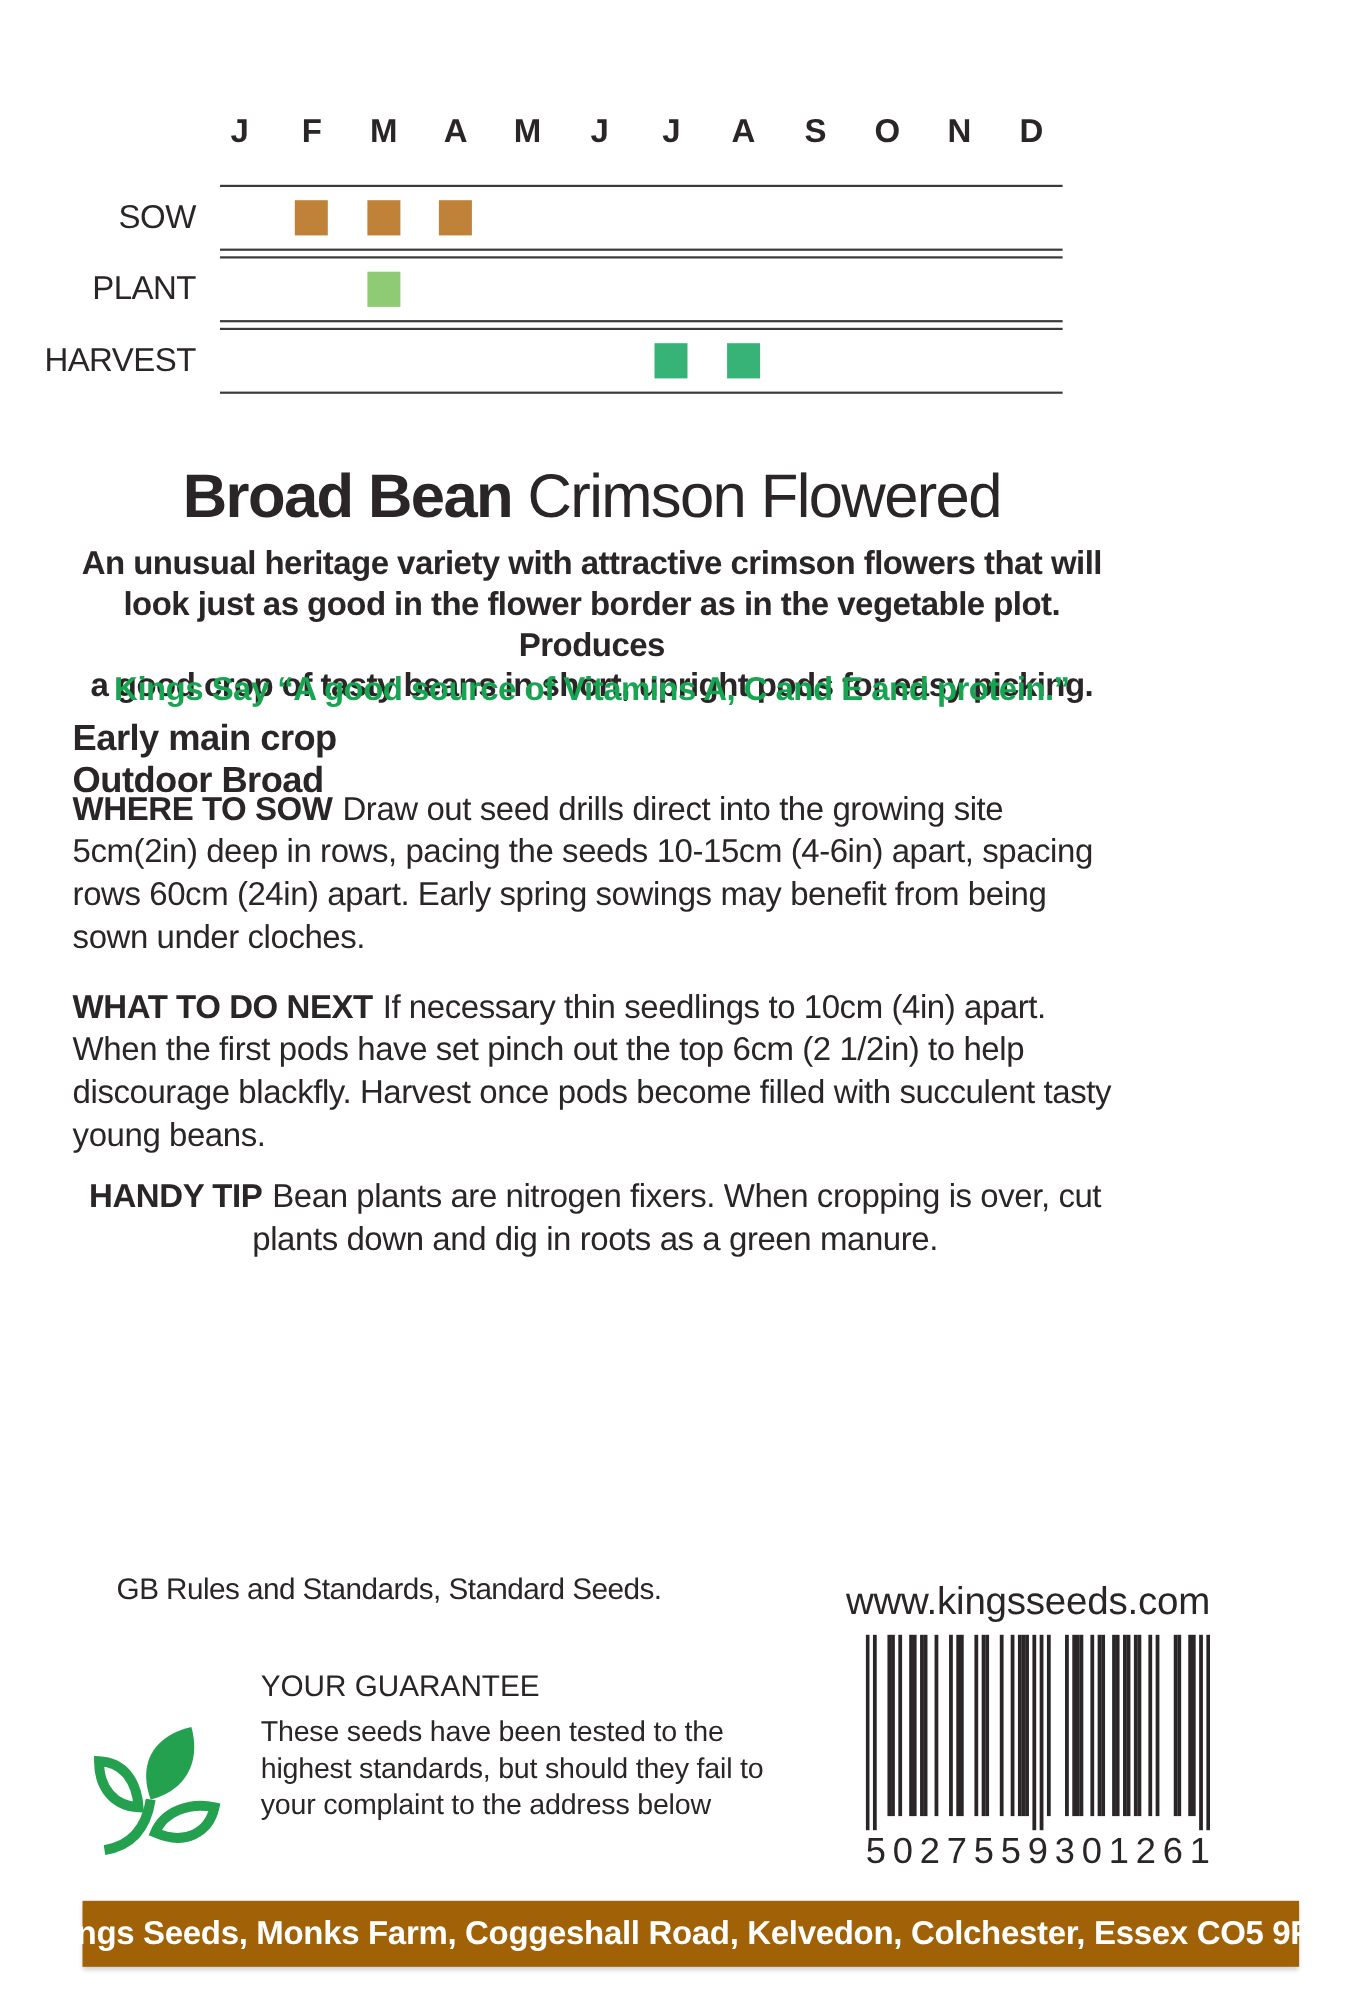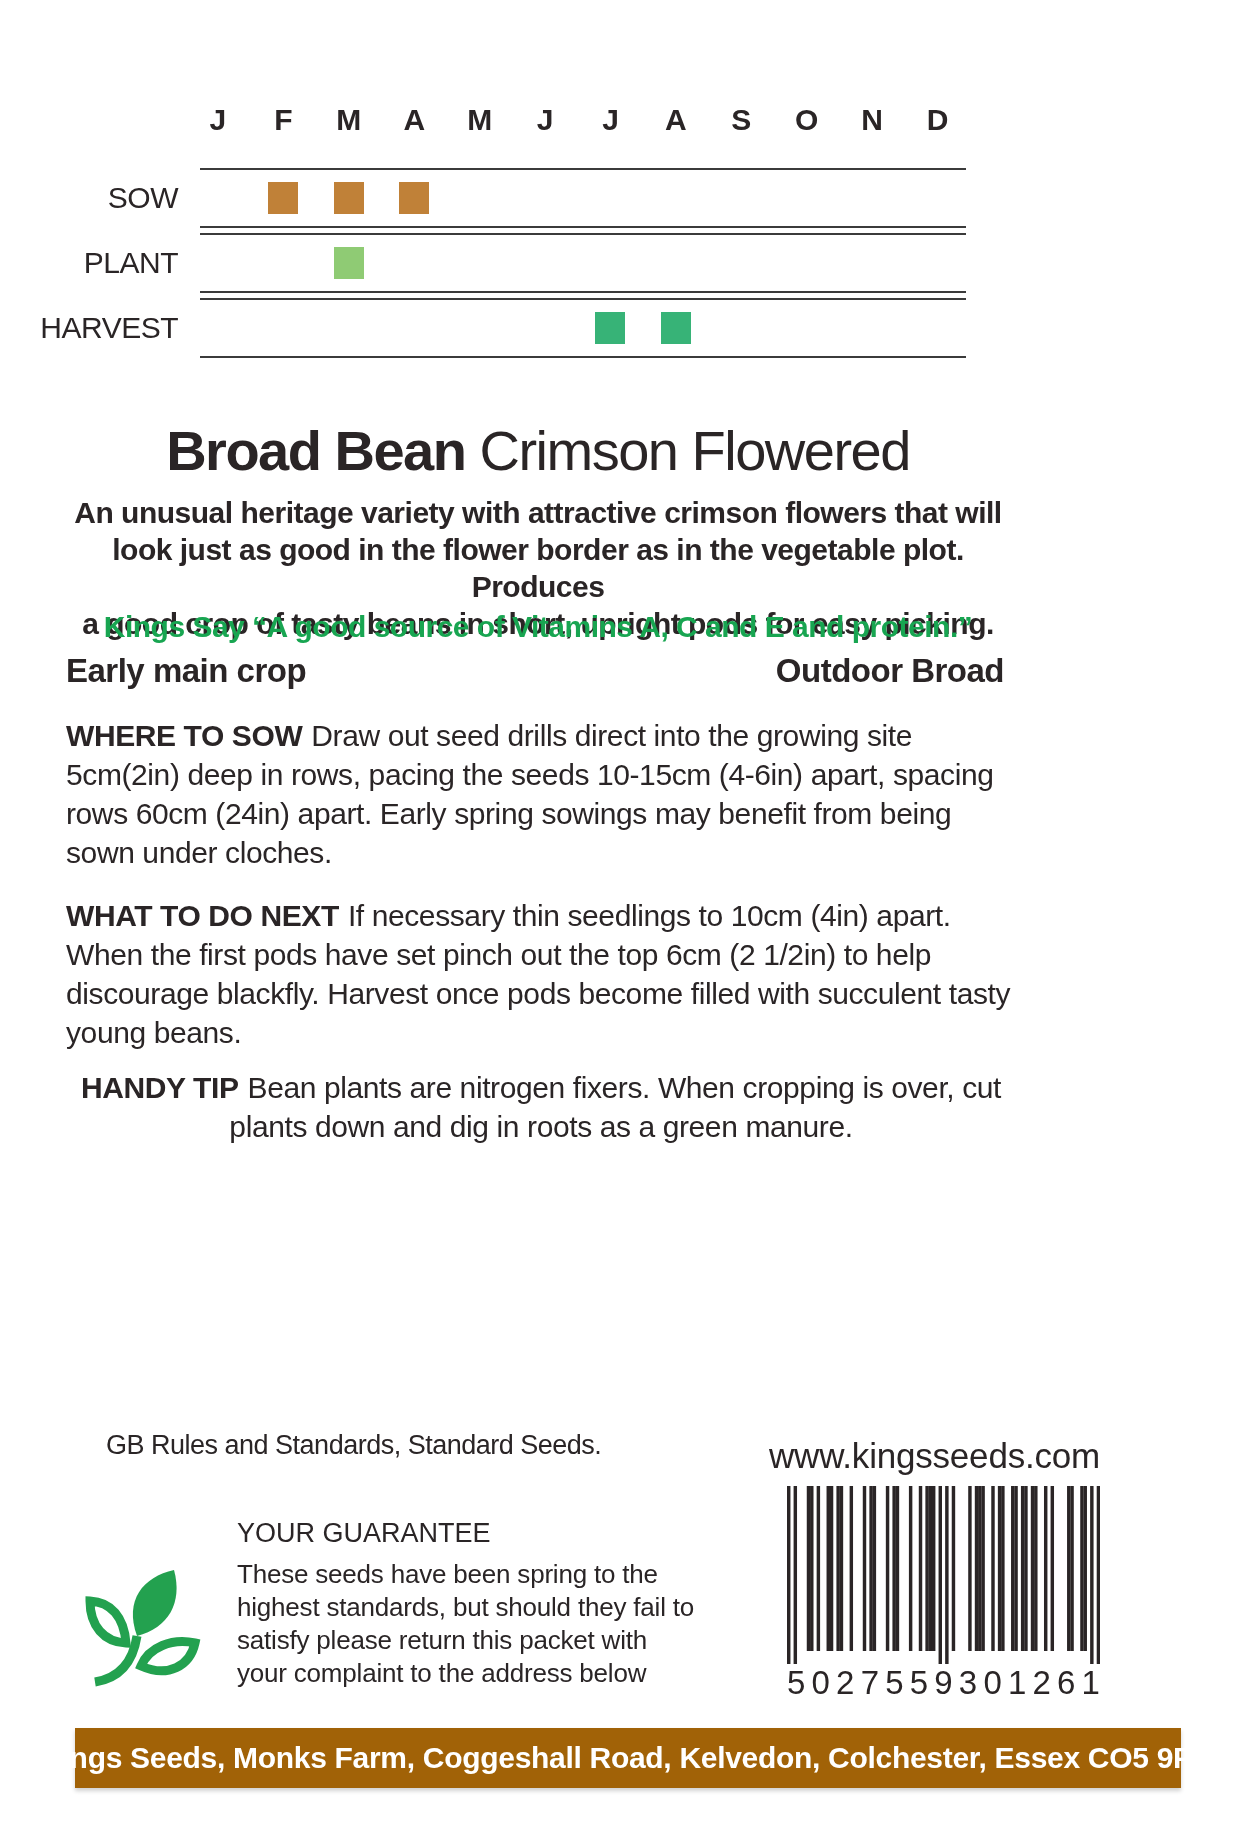--- a/index.html
+++ b/index.html
@@ -18,21 +18,21 @@
   .cal-band { left:185px; width:785px; height:56px; display:flex; }
   .cal-cell { flex:1; display:flex; align-items:center; justify-content:center; }
   .cal-square { width:30px; height:32px; }
   .cal-label { left:0; width:178px; text-align:right; font-size:30px; }
 
   
   .title { left:66px; top:418px; width:944px; text-align:center; font-size:56px; letter-spacing:-1.5px; white-space:nowrap; }
   .title .t-bold { font-weight:700; }
   .intro { left:66px; top:494px; width:944px; text-align:center; font-weight:700; font-size:30px; line-height:37px; }
   .kings-say { left:66px; top:610px; width:944px; text-align:center; font-weight:700; font-size:30px; color:var(--green,#18A551); white-space:nowrap; }
-  .crop-row { left:66px; top:652px; width:938px; display:flex; justify-content:space-between; font-weight:700; font-size:33px; }
+  .crop-row { left:66px; top:652px; width:938px; display:flex; justify-content:flex-end; font-weight:700; font-size:33px;flex-direction:column; }
 
   
   .para { left:66px; width:950px; font-size:30px; line-height:39px; letter-spacing:-0.4px; }
   .para b { margin-right:9px; }
   .p1 { top:716px; } .p2 { top:896px; } .p3 { top:1068px;text-align:center; }
 
   
   .rules { left:66px; top:1430px; font-size:27px;margin-left:40px; }
   .website { top:1436px; right:139px; font-size:35px; letter-spacing:-0.2px;margin-left:37px; }
   .guar-head { left:237px; top:1518px; font-size:27px; letter-spacing:0; }
@@ -166,23 +166,22 @@
         <path class="leaf-solid" d="M62 68 C49 32 68 9 99 2 C108 35 93 60 62 68 Z" fill="#23A14F"></path>
         <path class="leaf-hollow" d="M15 33 C36 34 49 49 51 75 C29 74 15 58 15 33 Z" fill="none" stroke-width="9" stroke="#23A14F"></path>
         <path class="leaf-hollow" d="M66 98 C74 79 97 70 120 75 C115 98 93 110 66 98 Z" fill="none" stroke-width="9" stroke="#23A14F"></path>
         <path class="leaf-hollow" d="M20 114 C45 110 58 94 62 68" fill="none" stroke-width="9" stroke="#23A14F"></path>
       </g>
     </svg>
   </div>
 
   <div class="abs guar-head">YOUR GUARANTEE</div>
   <div class="abs guar-lines">
-      <div>These seeds have been spring to the</div>
+      <div>These seeds have been tested to the</div>
       <div>highest standards, but should they fail to</div>
-      <div>satisfy please return this packet with</div>
       <div>your complaint to the address below</div>
     </div>
 
   <div class="abs barcode">
     <svg id="bc-svg" width="313" height="178" viewBox="0 0 313 178">
         <rect x="0.00" y="0" width="3.44" height="178" fill="#2A2526"></rect>
         <rect x="6.59" y="0" width="3.44" height="178" fill="#2A2526"></rect>
         <rect x="19.77" y="0" width="3.44" height="165" fill="#2A2526"></rect>
         <rect x="23.06" y="0" width="3.44" height="165" fill="#2A2526"></rect>
         <rect x="29.65" y="0" width="3.44" height="165" fill="#2A2526"></rect>

